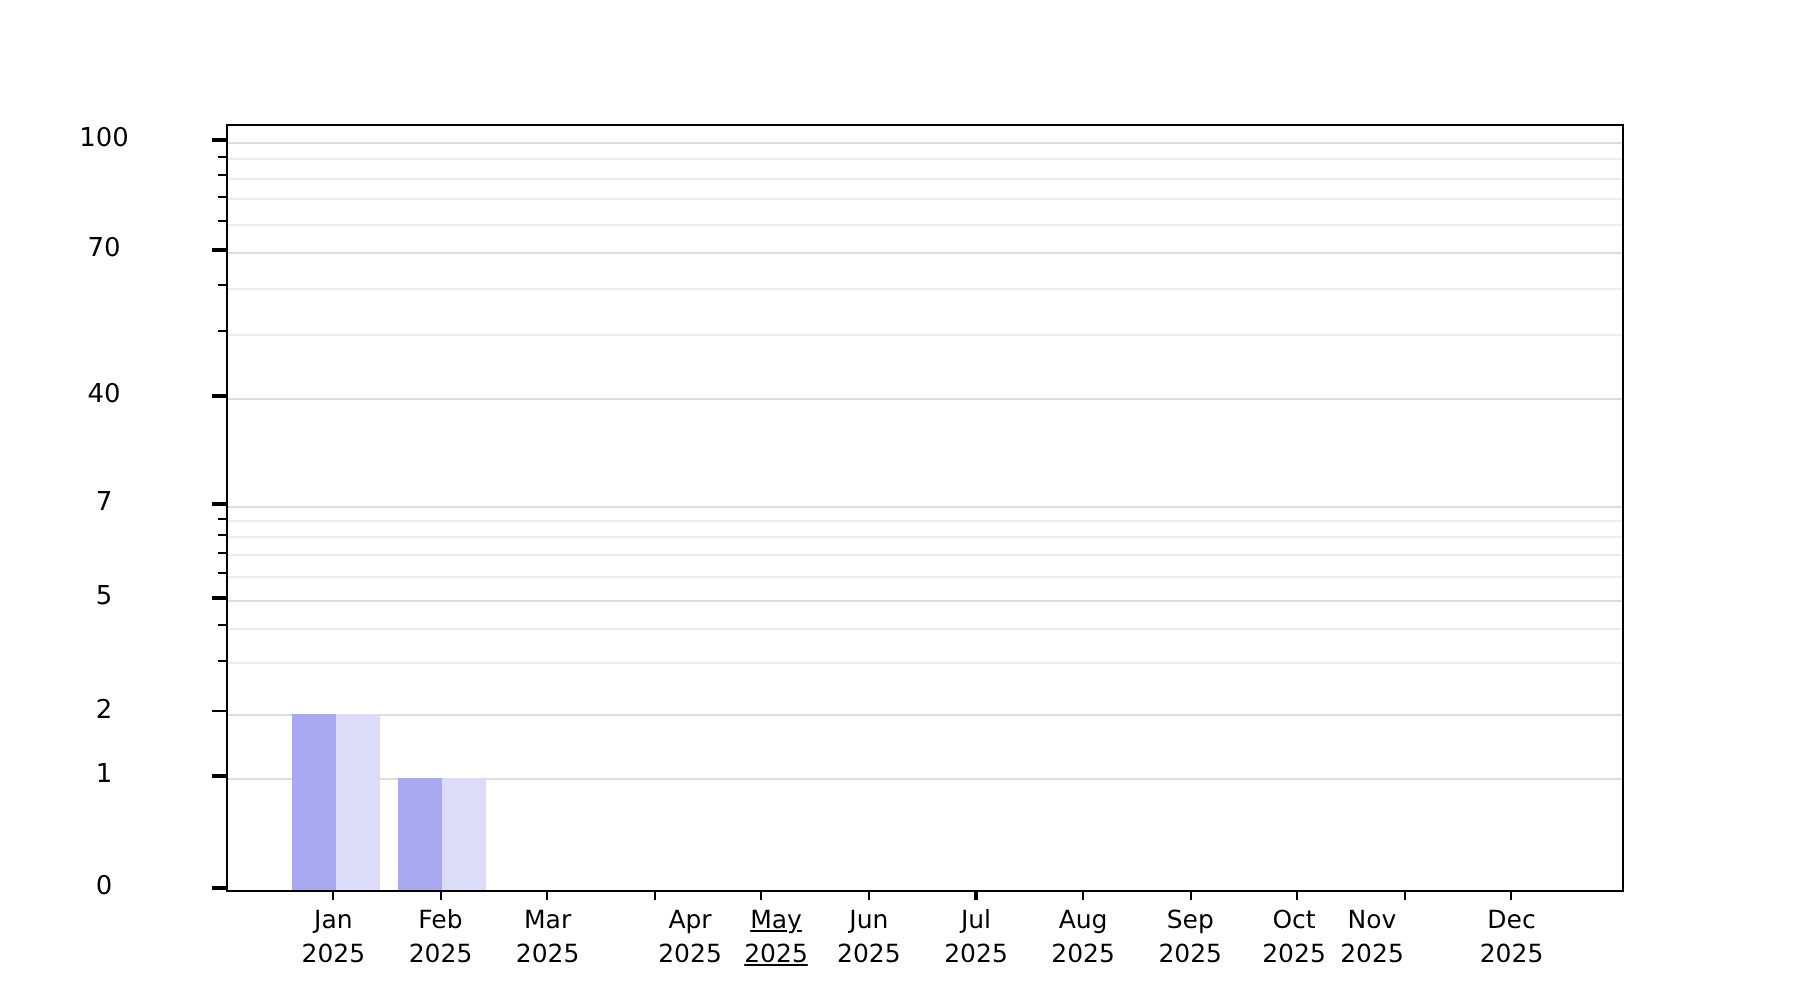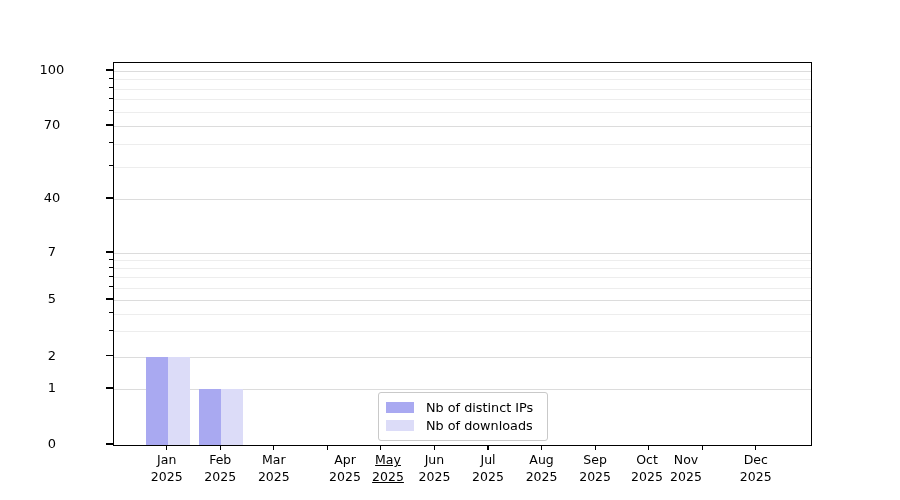--- a/index.html
+++ b/index.html
@@ -221,23 +221,13 @@
         <div>Nov</div>
         <div>2025</div>
       </div>
       <div class="x-tick-mark" style="left: 755.15px;"></div>
       <div class="x-tick-label" style="left: 723.75px;">
         <div>Dec</div>
         <div>2025</div>
       </div>
     </div>
 
-  <div id="legend">
-    <div class="legend-row">
-      <span class="legend-swatch" style="background: rgb(169, 169, 241);"></span>
-      <span class="legend-label">Nb of distinct IPs</span>
-    </div>
-    <div class="legend-row">
-      <span class="legend-swatch" style="background: rgb(220, 220, 248);"></span>
-      <span class="legend-label">Nb of downloads</span>
-    </div>
-  </div>
 </div>
 
 </body></html>

